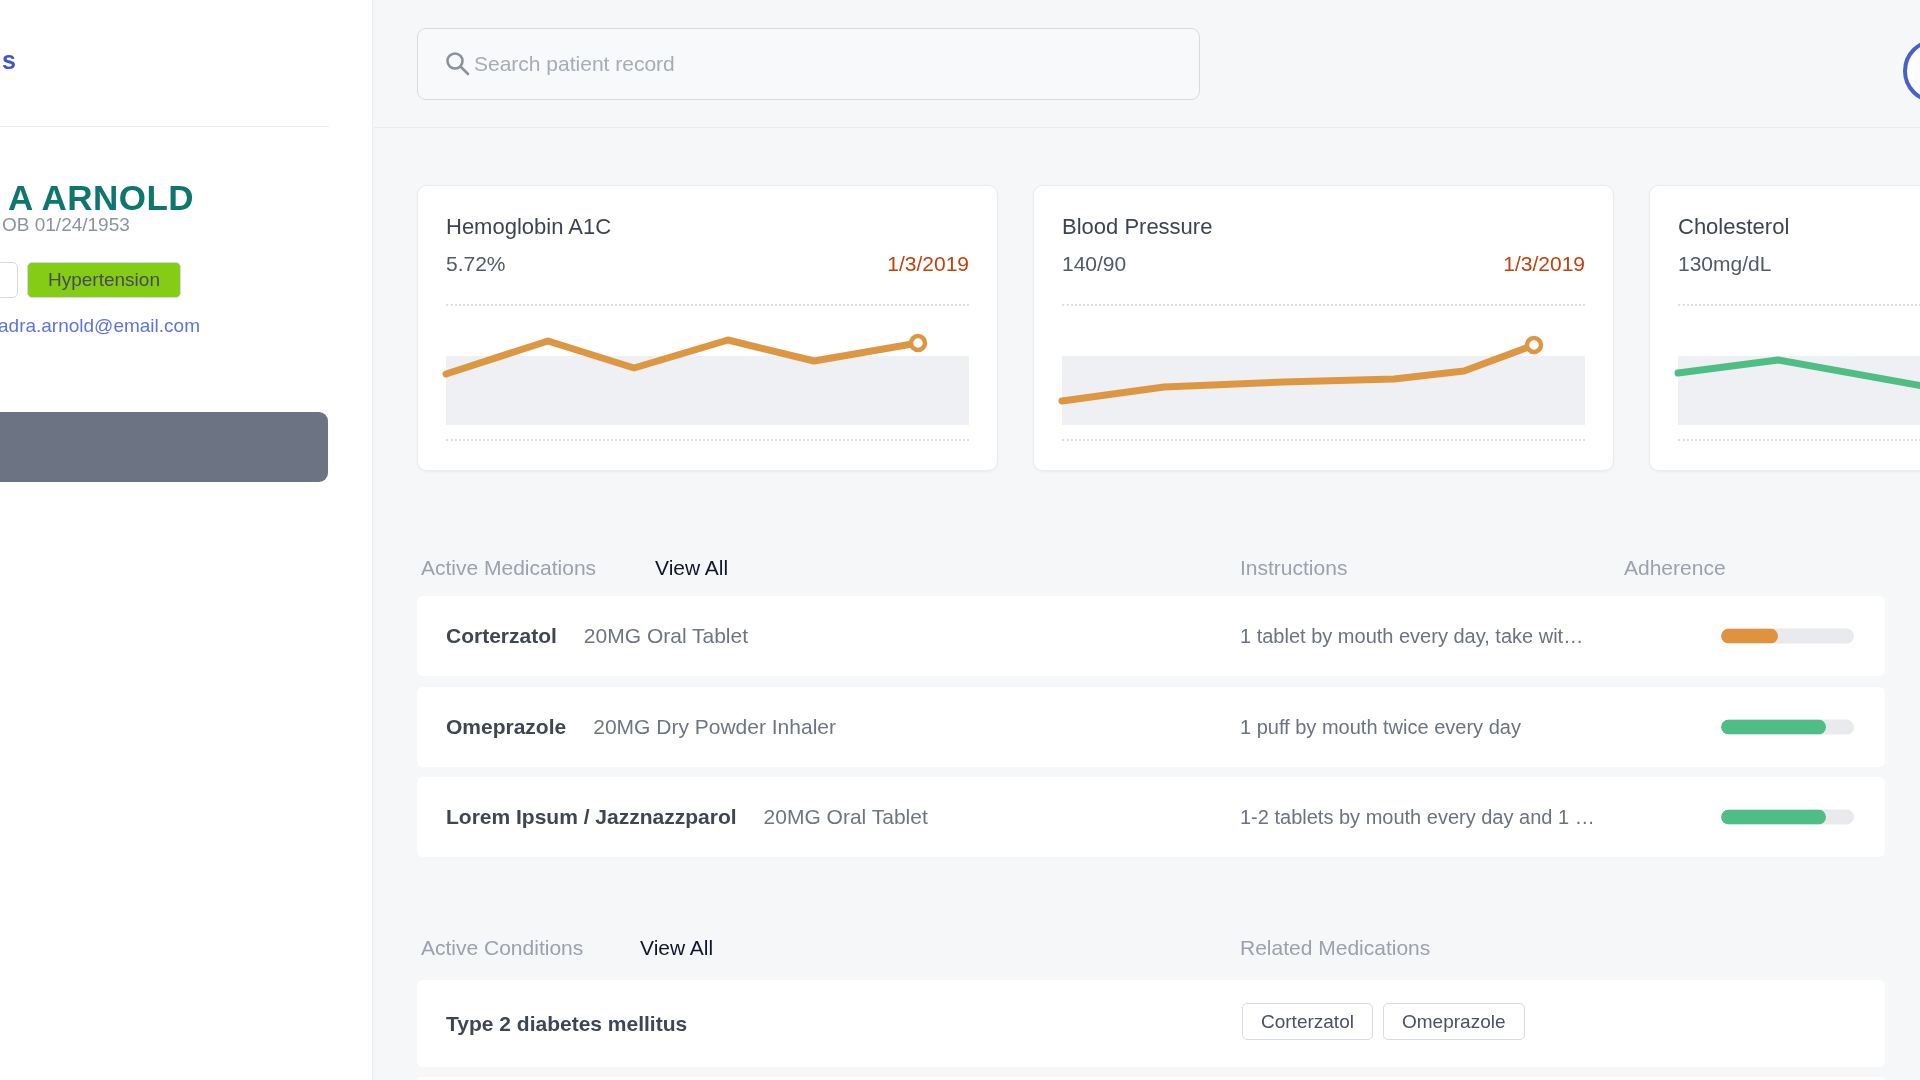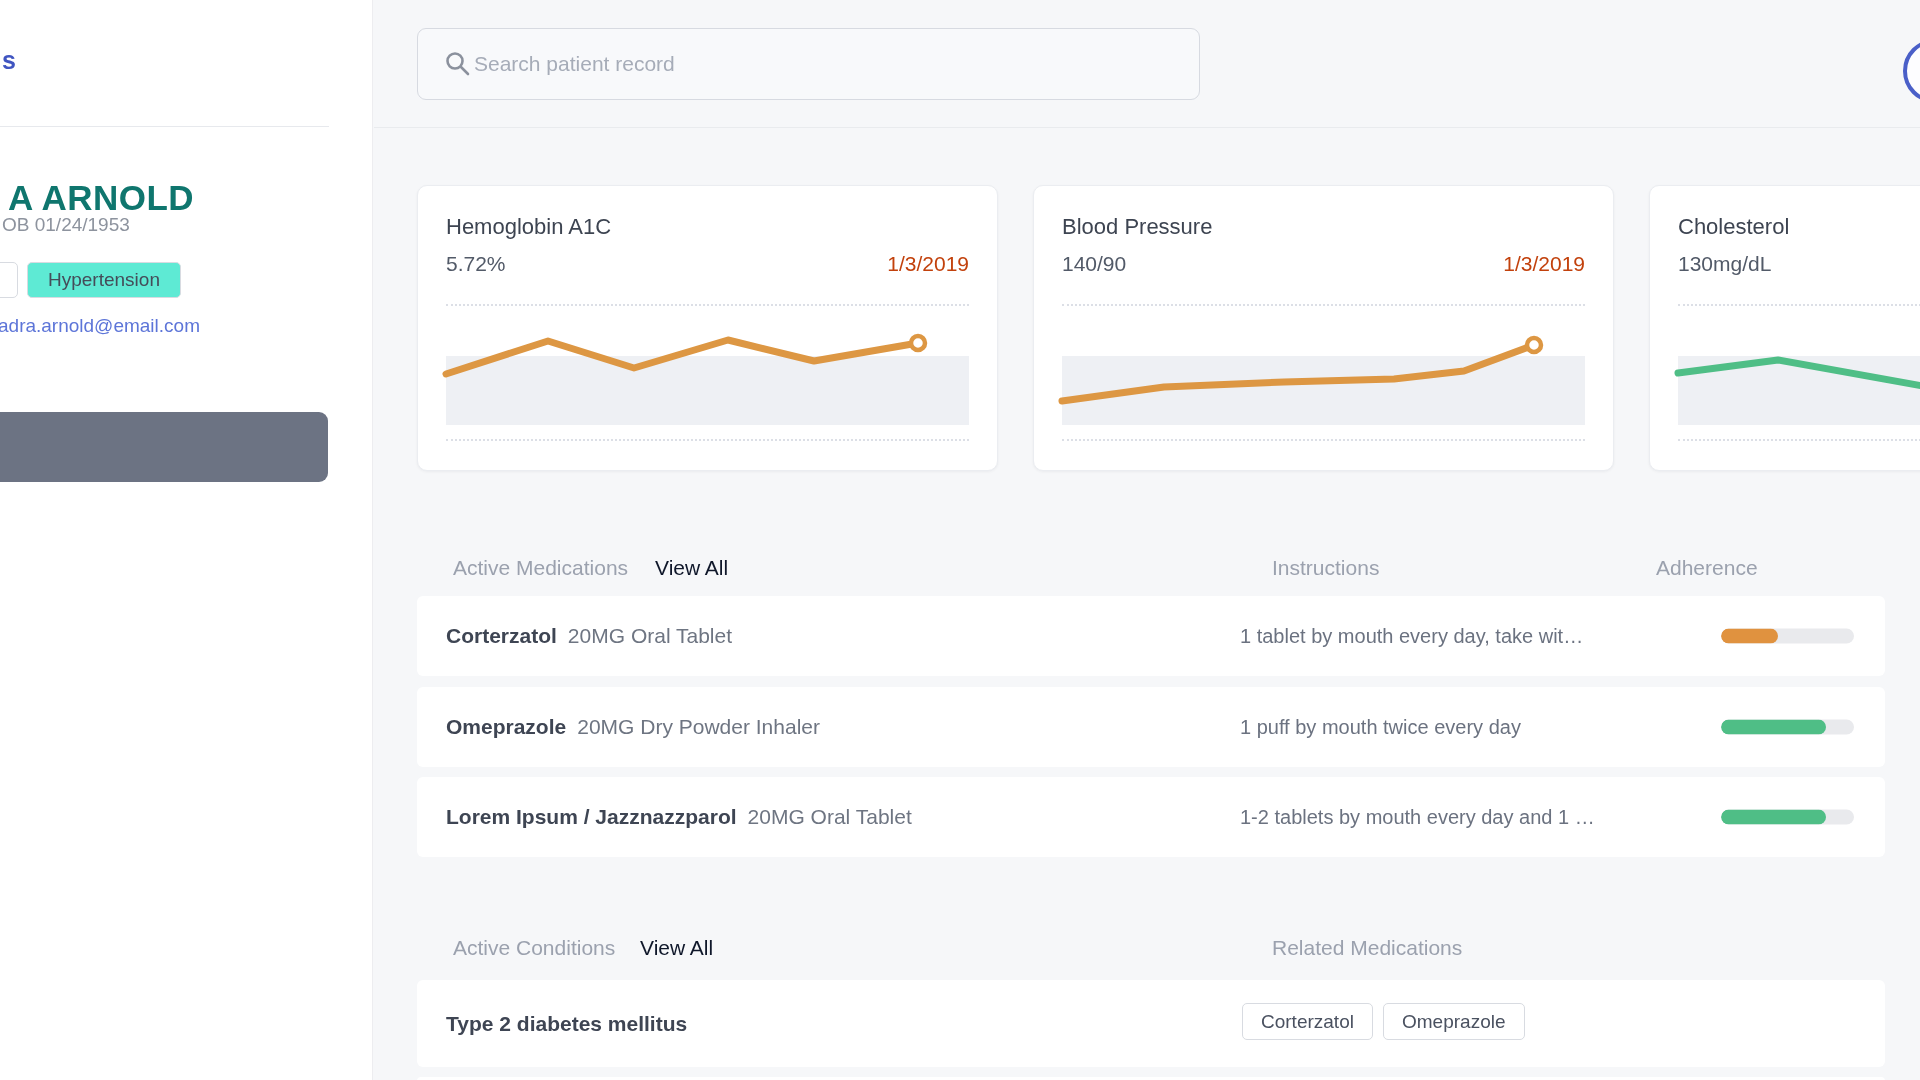--- a/index.html
+++ b/index.html
@@ -10,21 +10,21 @@
   .sidebar{position:absolute;left:0;top:0;width:373px;height:1080px;background:#fff;
     border-right:1px solid #ededf0;}
   .sidebar-divider{position:absolute;left:0;top:126px;width:329px;height:1px;background:#e7e9ed;}
   .nav-frag{position:absolute;left:2px;top:46px;font-size:25px;font-weight:600;color:#4055c1;cursor:pointer;}
   .patient-name{position:absolute;left:8px;top:178px;font-size:35px;font-weight:800;
     color:#0f766e;letter-spacing:.5px;white-space:nowrap;}
   .patient-dob{position:absolute;left:2px;top:214px;font-size:19px;color:#8d939e;white-space:nowrap;}
   .tag-frag{position:absolute;left:-16px;top:262px;width:34px;height:36px;
     border:1px solid #d8dbe1;border-radius:5px;background:#fff;}
   .tag{position:absolute;left:27px;top:262px;height:36px;padding:0 20px;border:1px solid #d8dbe1;
-    border-radius:5px;display:flex;align-items:center;font-size:19px;color:#454c59;background:#5eead4;white-space:nowrap;}
+    border-radius:5px;display:flex;align-items:center;font-size:19px;color:#454c59;background:#84cc16;white-space:nowrap;}
   .email{position:absolute;left:-2px;top:315px;font-size:19px;color:#5d75d8;white-space:nowrap;cursor:pointer;}
   .action-btn{position:absolute;left:-40px;top:412px;width:368px;height:70px;border:none;
     border-radius:9px;background:#6c7383;cursor:pointer;}
 
   
   .search-box{position:absolute;left:417px;top:28px;width:783px;height:72px;
     border:1.5px solid #d7dae1;border-radius:9px;background:#f8f9fb;
     display:flex;align-items:center;padding-left:26px;}
   .search-box input{flex:1;border:none;outline:none;background:transparent;
     font-family:"Liberation Sans",sans-serif;font-size:21px;color:#3c4350;}
@@ -37,26 +37,26 @@
   .card{position:absolute;top:185px;width:581px;height:286px;background:#fff;
     border:1px solid #ebedf1;border-radius:10px;box-shadow:0 1px 3px rgba(20,25,40,.05);}
   .card-title{position:absolute;left:28px;top:28px;font-size:22px;font-weight:400;color:#3d4451;white-space:nowrap;}
   .card-value{position:absolute;left:28px;top:66px;font-size:21px;color:#525a68;white-space:nowrap;}
   .card-date{position:absolute;right:28px;top:66px;font-size:21px;color:#c2410c;white-space:nowrap;}
   .card-dot{position:absolute;left:28px;right:28px;border-top:2px dotted #dcdfe6;}
   .card-band{position:absolute;left:28px;right:28px;top:170px;height:69px;background:#eef0f4;}
   .card-spark{position:absolute;left:28px;top:145px;width:525px;height:100px;overflow:visible;}
 
   
-  .sec-label{position:absolute;font-size:21px;font-weight:500;color:#9ba1ae;white-space:nowrap;margin-left:32px;}
+  .sec-label{position:absolute;font-size:21px;font-weight:500;color:#9ba1ae;white-space:nowrap;}
   .view-all{position:absolute;font-size:21px;font-weight:500;color:#0f172a;white-space:nowrap;cursor:pointer;}
   .row{position:absolute;left:417px;width:1468px;background:#fff;border-radius:6px;}
   .row-text{position:absolute;left:29px;top:0;height:100%;display:flex;align-items:center;white-space:nowrap;}
   .med-name{font-size:21px;font-weight:700;color:#3e4553;}
-  .med-detail{font-size:21px;color:#6e7582;margin-left:11px;}
+  .med-detail{font-size:21px;color:#6e7582;margin-left:27px;}
   .row-instructions{position:absolute;left:823px;top:0;height:100%;display:flex;align-items:center;
     font-size:20px;color:#6b7280;white-space:nowrap;}
   .bar{position:absolute;left:1304px;top:50%;transform:translateY(-50%);width:133px;height:15px;
     border-radius:8px;background:#e9eaed;overflow:hidden;}
   .bar-fill{height:100%;border-radius:8px;}
   .chip{position:absolute;top:23px;height:37px;padding:0 18px;border:1px solid #d8dbe1;border-radius:5px;
     background:#fff;display:flex;align-items:center;font-size:19px;color:#4a5160;white-space:nowrap;cursor:pointer;}
 </style>
 </head>
 <body>

